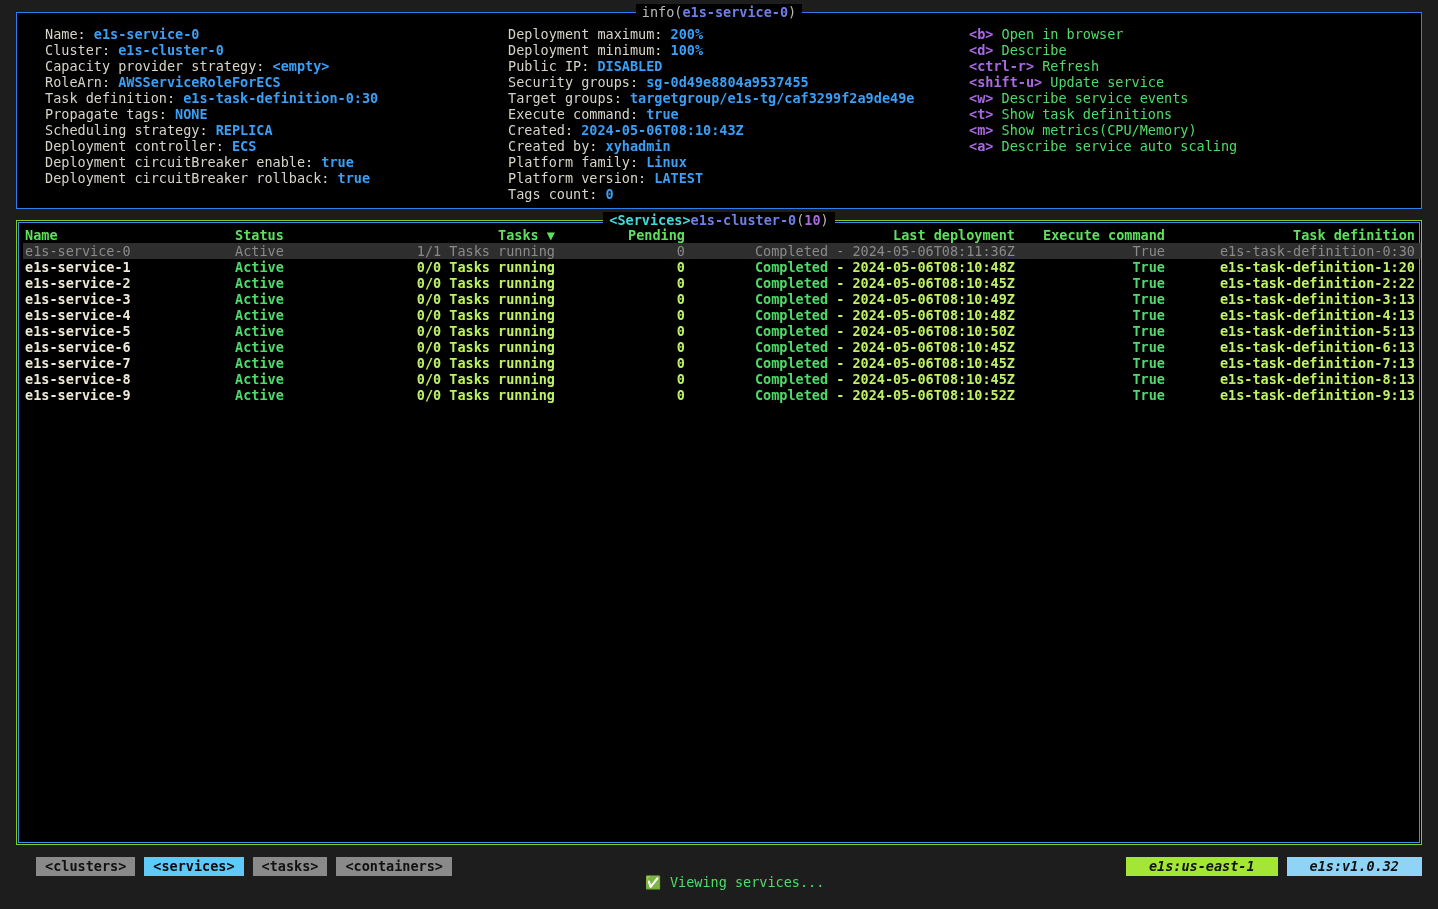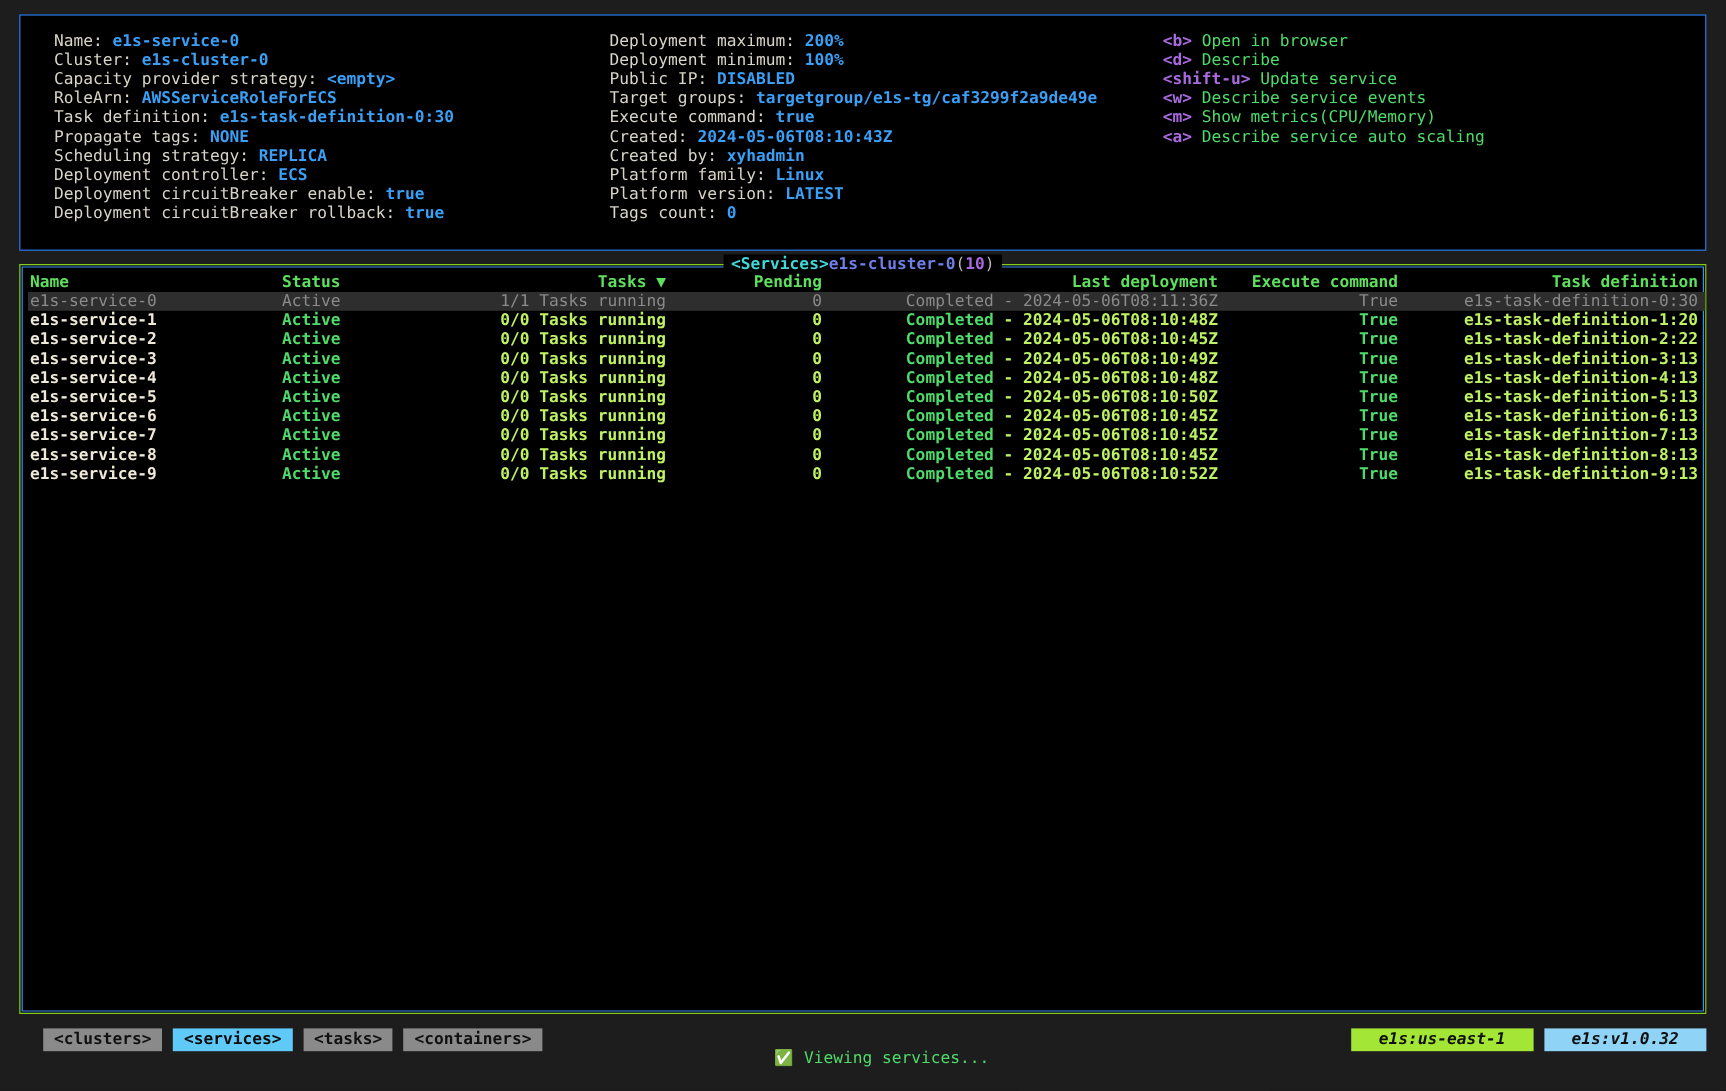--- a/index.html
+++ b/index.html
@@ -147,50 +147,58 @@
     font-size: 13.5px;
     line-height: 18px;
     white-space: nowrap;
   }
   #status-bar .tick { font-size: 13px; }
 </style>
 </head>
 <body>
 
 <div class="panel single" id="info-panel">
+  <div class="panel-title">
+    <span class="tbox">
+      <span class="t-gray">info(</span><span class="t-name">e1s-service-0</span><span class="t-gray">)</span>
+    </span>
+  </div>
   <div id="info-inner">
     <div class="info-col" id="info-col-left">
         <div class="info-row"><span class="lbl">Name: </span><span class="val">e1s-service-0</span></div>
         <div class="info-row"><span class="lbl">Cluster: </span><span class="val">e1s-cluster-0</span></div>
         <div class="info-row"><span class="lbl">Capacity provider strategy: </span><span class="val">&lt;empty&gt;</span></div>
         <div class="info-row"><span class="lbl">RoleArn: </span><span class="val">AWSServiceRoleForECS</span></div>
         <div class="info-row"><span class="lbl">Task definition: </span><span class="val">e1s-task-definition-0:30</span></div>
         <div class="info-row"><span class="lbl">Propagate tags: </span><span class="val">NONE</span></div>
         <div class="info-row"><span class="lbl">Scheduling strategy: </span><span class="val">REPLICA</span></div>
         <div class="info-row"><span class="lbl">Deployment controller: </span><span class="val">ECS</span></div>
         <div class="info-row"><span class="lbl">Deployment circuitBreaker enable: </span><span class="val">true</span></div>
         <div class="info-row"><span class="lbl">Deployment circuitBreaker rollback: </span><span class="val">true</span></div>
       </div>
     <div class="info-col" id="info-col-middle">
         <div class="info-row"><span class="lbl">Deployment maximum: </span><span class="val">200%</span></div>
         <div class="info-row"><span class="lbl">Deployment minimum: </span><span class="val">100%</span></div>
         <div class="info-row"><span class="lbl">Public IP: </span><span class="val">DISABLED</span></div>
+        <div class="info-row"><span class="lbl">Security groups: </span><span class="val">sg-0d49e8804a9537455</span></div>
         <div class="info-row"><span class="lbl">Target groups: </span><span class="val">targetgroup/e1s-tg/caf3299f2a9de49e</span></div>
         <div class="info-row"><span class="lbl">Execute command: </span><span class="val">true</span></div>
         <div class="info-row"><span class="lbl">Created: </span><span class="val">2024-05-06T08:10:43Z</span></div>
         <div class="info-row"><span class="lbl">Created by: </span><span class="val">xyhadmin</span></div>
         <div class="info-row"><span class="lbl">Platform family: </span><span class="val">Linux</span></div>
         <div class="info-row"><span class="lbl">Platform version: </span><span class="val">LATEST</span></div>
         <div class="info-row"><span class="lbl">Tags count: </span><span class="val">0</span></div>
       </div>
     <div class="info-col" id="info-col-right">
         <div class="info-row"><span class="key">&lt;b&gt;</span><span class="desc"> Open in browser</span></div>
         <div class="info-row"><span class="key">&lt;d&gt;</span><span class="desc"> Describe</span></div>
+        <div class="info-row"><span class="key">&lt;ctrl-r&gt;</span><span class="desc"> Refresh</span></div>
         <div class="info-row"><span class="key">&lt;shift-u&gt;</span><span class="desc"> Update service</span></div>
         <div class="info-row"><span class="key">&lt;w&gt;</span><span class="desc"> Describe service events</span></div>
+        <div class="info-row"><span class="key">&lt;t&gt;</span><span class="desc"> Show task definitions</span></div>
         <div class="info-row"><span class="key">&lt;m&gt;</span><span class="desc"> Show metrics(CPU/Memory)</span></div>
         <div class="info-row"><span class="key">&lt;a&gt;</span><span class="desc"> Describe service auto scaling</span></div>
       </div>
   </div>
 </div>
 
 <div class="panel double" id="services-panel">
   <div class="panel-title">
     <span class="tbox">
       <span class="t-cyan">&lt;Services&gt;</span><span class="t-name">e1s-cluster-0</span><span class="t-gray">(</span><span class="t-count">10</span><span class="t-gray">)</span>

